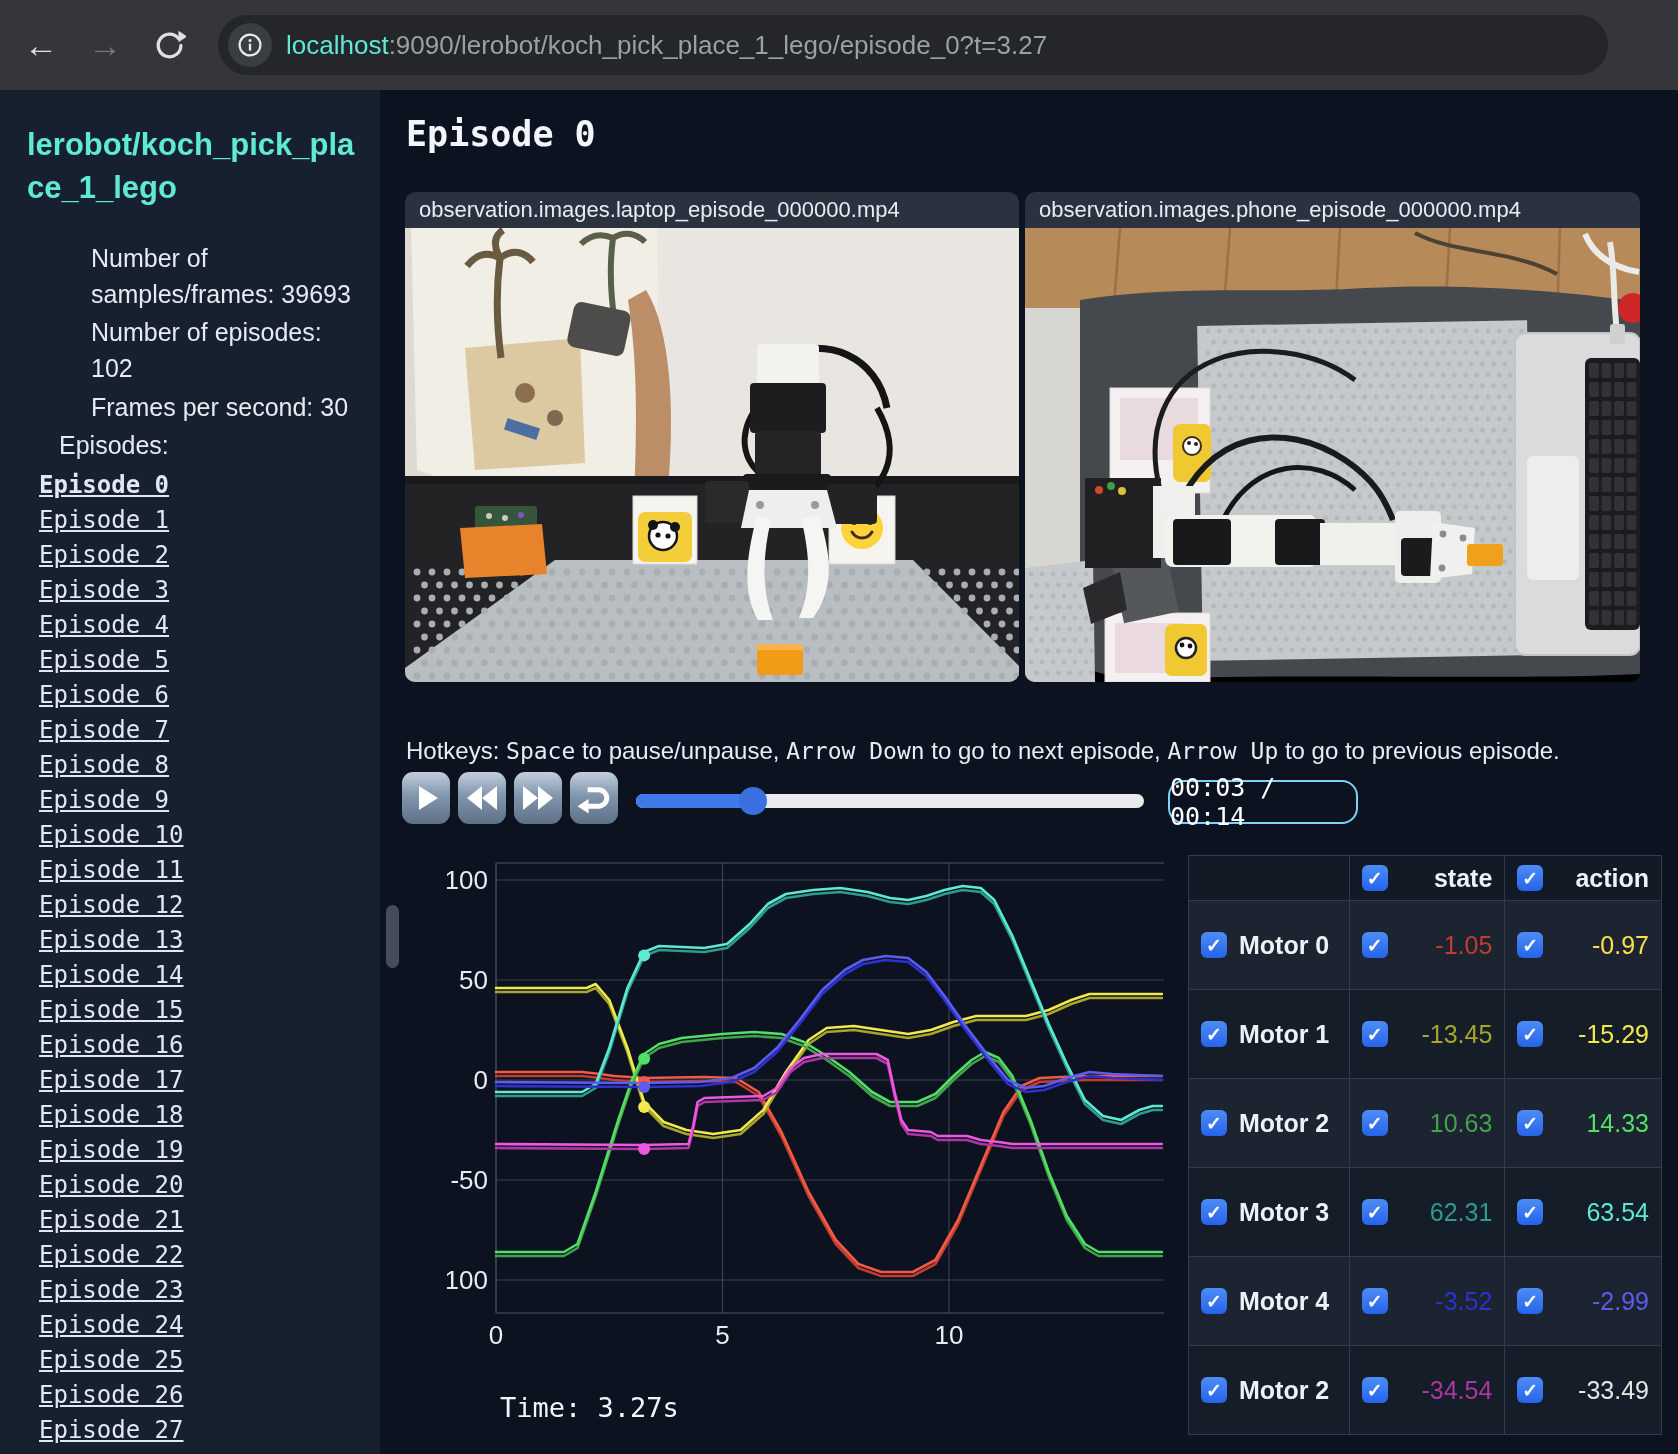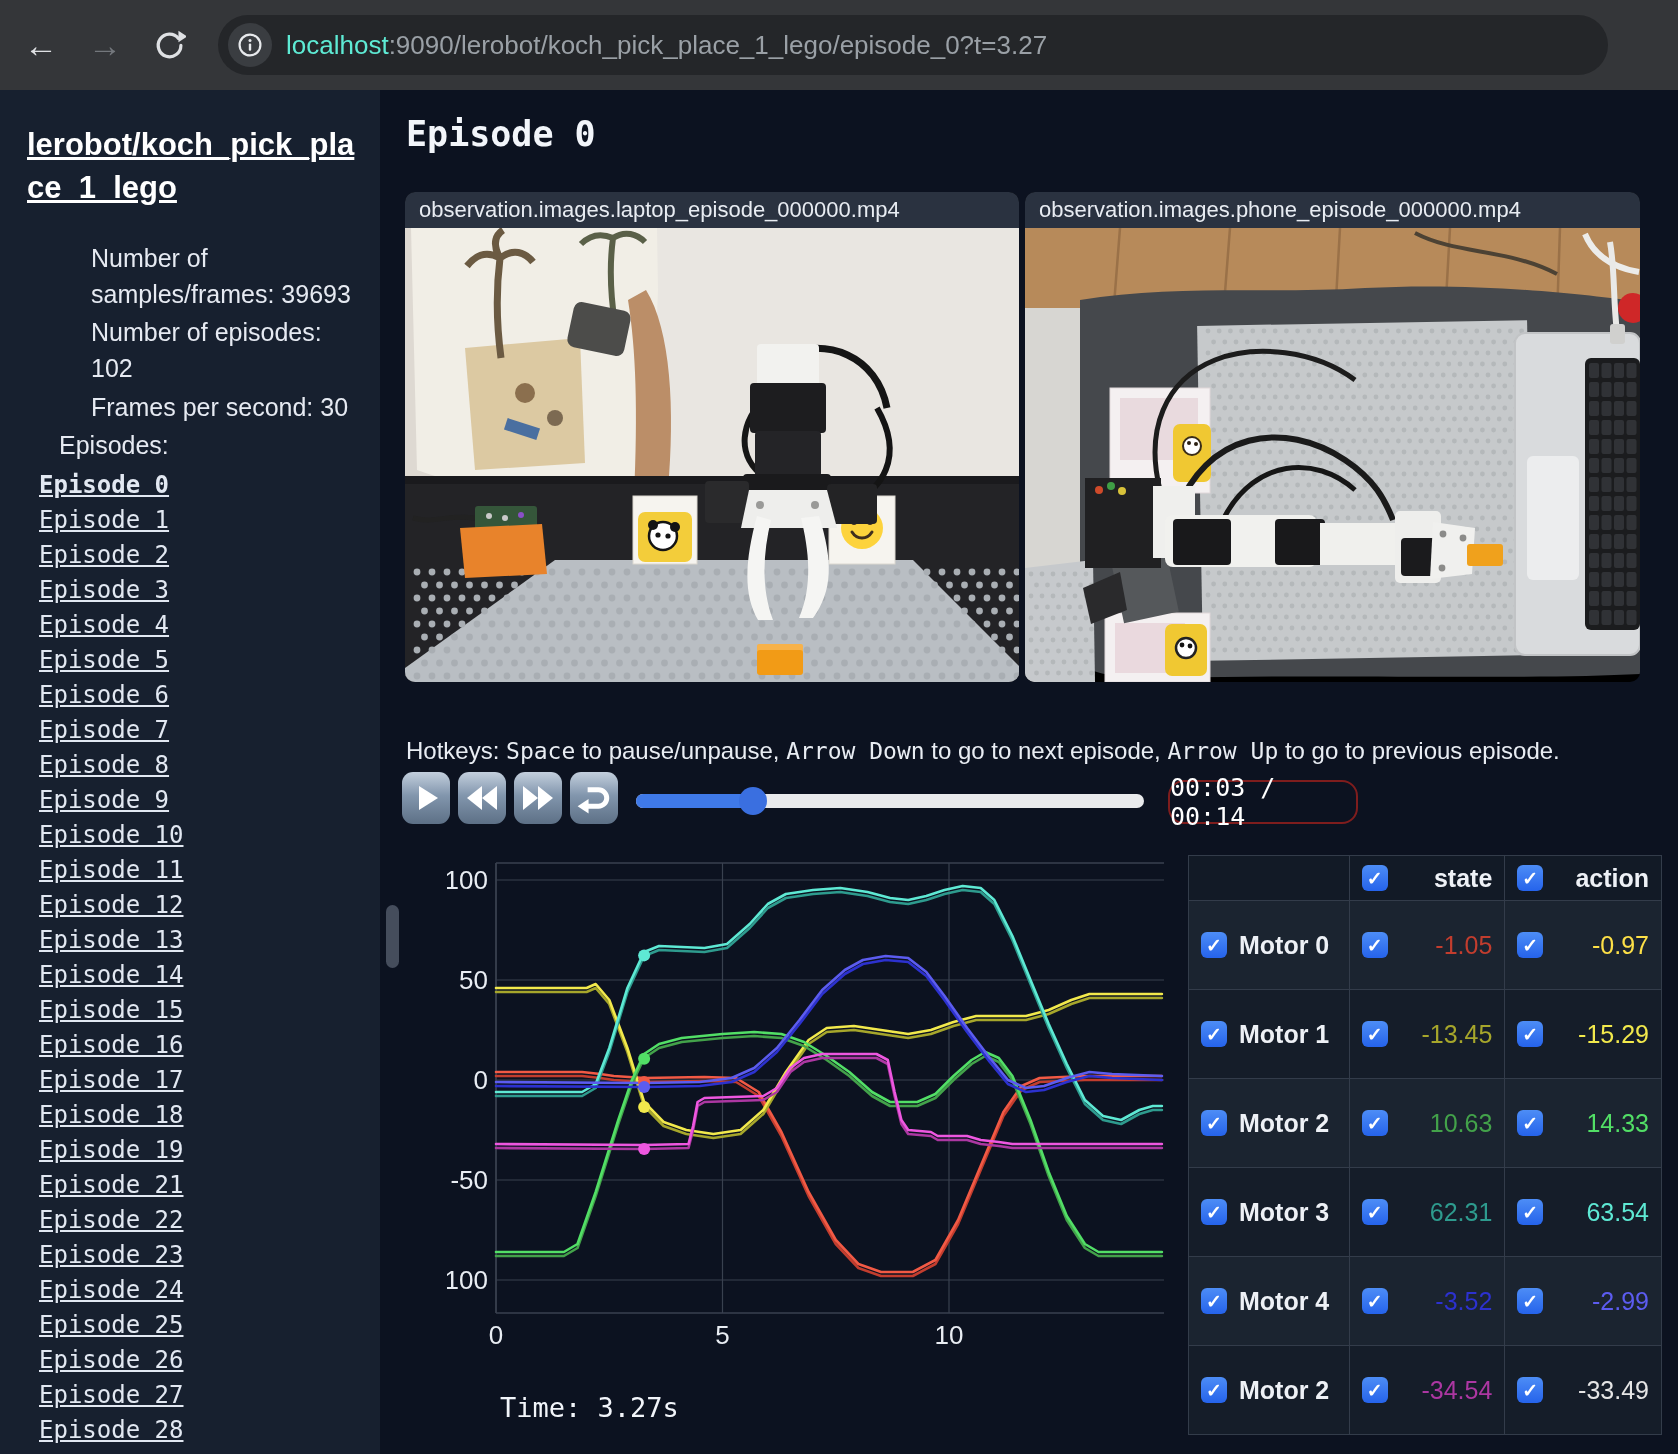--- a/index.html
+++ b/index.html
@@ -16,21 +16,21 @@
   .url-pill{margin-left:26px;height:60px;width:1390px;background:#242629;border-radius:30px;
             display:flex;align-items:center;}
   .info-circle{width:44px;height:44px;border-radius:50%;background:#3a3d41;margin-left:10px;
                display:flex;align-items:center;justify-content:center;}
   .url-text{margin-left:14px;font-size:26px;color:#9aa0a6;white-space:nowrap;overflow:hidden;}
   .url-text b{color:#5eead4;font-weight:400;}
 
   
   .sidebar{position:absolute;left:0;top:90px;width:380px;height:1364px;background:#17202f;
            box-sizing:border-box;padding:34px 22px 0 27px;overflow:hidden;}
-  .ds-title{font-size:31px;font-weight:bold;line-height:1.38;word-break:break-all;color:#ffffff;text-decoration:underline;}
+  .ds-title{font-size:31px;font-weight:bold;line-height:1.38;word-break:break-all;color:#5eead4;}
   .ds-stats{margin-top:30px;font-size:25px;line-height:1.45;color:#e6eaf2;}
   .ds-stats div{margin-bottom:2px;margin-left:32px;}
   .episode-list{margin-top:4px;}
   .episode-item{margin-left:12px;height:35px;display:flex;align-items:center;}
   .episode-item a{color:#e2e8f2;text-decoration:underline;font-family:"DejaVu Sans Mono",monospace;
                   font-size:24px;cursor:pointer;}
   .episode-item.current a{font-weight:bold;}
 
   
   .main-bg{position:absolute;left:380px;top:90px;width:1298px;height:1364px;background:#0c1220;}
@@ -44,21 +44,21 @@
 
   .hotkeys{position:absolute;left:406px;top:737px;font-size:24px;color:#e9edf3;white-space:nowrap;}
   .hotkeys .mono{font-size:23px;}
 
   .pb-btn{position:absolute;top:772px;width:48px;height:52px;border:none;border-radius:11px;cursor:pointer;
           background:linear-gradient(180deg,#c3cfdd 0%,#8296ad 45%,#5d7086 100%);
           display:flex;align-items:center;justify-content:center;padding:0;}
   .slider{position:absolute;left:636px;top:794px;width:508px;height:14px;border-radius:8px;background:#e9eaec;cursor:pointer;}
   .slider-fill{height:14px;border-radius:8px 0 0 8px;background:#3f79e8;}
   .slider-thumb{position:absolute;top:-7px;width:28px;height:28px;border-radius:50%;background:#3a6fe0;}
-  .time-pill{position:absolute;left:1168px;top:780px;width:186px;height:40px;border:2px solid #7f1d1d;
+  .time-pill{position:absolute;left:1168px;top:780px;width:186px;height:40px;border:2px solid #7dd3fc;
              border-radius:16px;display:flex;align-items:center;justify-content:center;
              font-size:25px;color:#ffffff;background:transparent;}
 
   .chart-wrap{position:absolute;left:447px;top:850px;width:720px;height:500px;}
   .time-caption{position:absolute;left:500px;top:1392px;font-size:27px;color:#f2f5fa;}
 
   
   .motor-table{position:absolute;left:1188px;top:855px;width:474px;border-collapse:collapse;
                font-size:25px;color:#eef1f6;}
   .motor-table td{border:1px solid #333c4a;padding:0 12px;}
@@ -164,20 +164,23 @@
           <a>Episode 16</a>
         </div>
         <div class="episode-item">
           <a>Episode 17</a>
         </div>
         <div class="episode-item">
           <a>Episode 18</a>
         </div>
         <div class="episode-item">
           <a>Episode 19</a>
+        </div>
+        <div class="episode-item">
+          <a>Episode 20</a>
         </div>
         <div class="episode-item">
           <a>Episode 21</a>
         </div>
         <div class="episode-item">
           <a>Episode 22</a>
         </div>
         <div class="episode-item">
           <a>Episode 23</a>
         </div>

